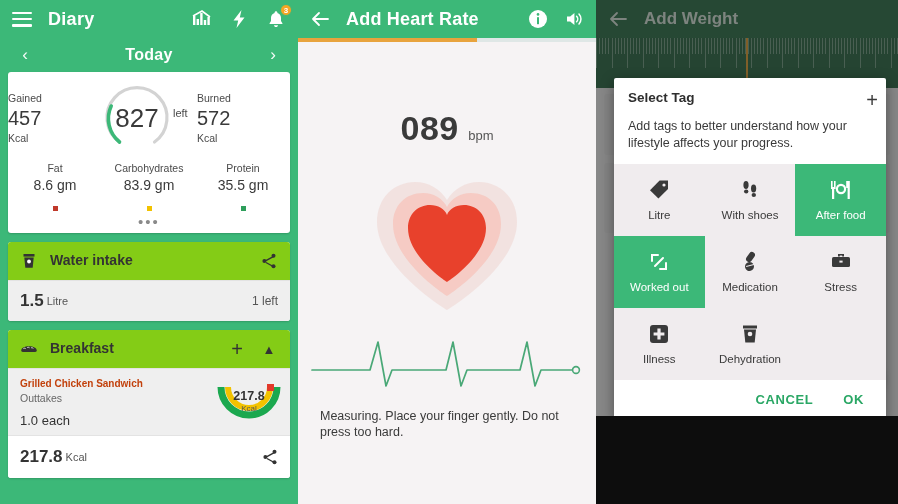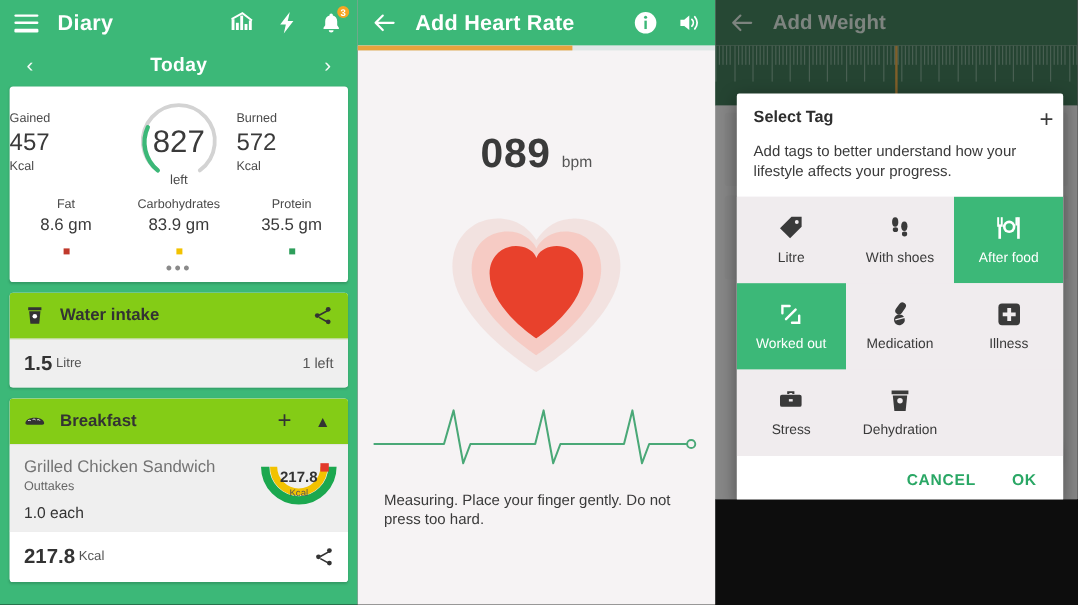--- a/index.html
+++ b/index.html
@@ -49,21 +49,21 @@
     background: #fff; border-radius: 3px; margin: 0 8px 9px 8px;
     box-shadow: 0 1px 2px rgba(0,0,0,.16);
     overflow: hidden;
   }
   .summary-card { padding: 10px 0 6px 0; }
   .macro-top { display: flex; align-items: center; }
   .macro-col { flex: 1; text-align: left; }
   .macro-label { font-size: 10.5px; color: #4a4a4a; }
   .macro-val { font-size: 20px; color: #3a3a3a; margin: 3px 0 2px; }
   .macro-unit { font-size: 10.5px; color: #4a4a4a; }
-  .gauge-col { flex: 0 0 96px; display: flex; flex-direction: column; align-items: center; }
+  .gauge-col { flex: 0 0 96px; display: flex; flex-direction: row; align-items: center; }
   .gauge { position: relative; width: 72px; height: 72px; }
   .gauge svg { display: block; }
   .gauge-num {
     position: absolute; top: 0; left: 0; width: 72px; height: 72px;
     display: flex; align-items: center; justify-content: center;
     font-size: 26px; color: #3a3a3a;
   }
   .gauge-left { font-size: 11px; color: #4a4a4a; margin-top: -10px; }
   .macro-bottom { display: flex; margin-top: 8px; }
   .macro-b-col { flex: 1; text-align: center; }
@@ -81,21 +81,21 @@
   .row-head .rh-act { width: 18px; height: 18px; margin-left: 14px; color:#333; display:flex; align-items:center; justify-content:center; }
   .plus-sign { font-size: 20px; color: #444; line-height: 1; }
   .caret { font-size: 13px; color: #444; line-height: 1; }
 
   .row-body { background: #efefef; padding: 10px 12px; display: flex; align-items: center; }
   .big-val { font-size: 17px; font-weight: bold; color: #333; }
   .sm-unit { font-size: 11px; color: #555; margin-left: 3px; }
   .right-note { margin-left: auto; font-size: 12px; color: #555; }
 
   .food-row { background: #efefef; padding: 9px 12px 7px 12px; position: relative; }
-  .food-name { font-size: 14px; font-weight: normal; color: #737373; }
+  .food-name { font-size: 10px; font-weight: bold; color: #c2410c; }
   .food-sub { font-size: 10.5px; color: #666; margin-top: 3px; }
   .food-qty { font-size: 13px; color: #333; margin-top: 9px; }
   .food-arc { position: absolute; right: 8px; top: 14px; width: 66px; height: 44px; }
   .food-arc-val { position: absolute; left: 0; top: 6px; width: 66px; text-align: center; font-size: 12.5px; font-weight: bold; color: #333; }
   .food-arc-unit { position: absolute; left: 0; top: 21px; width: 66px; text-align: center; font-size: 8px; color: #555; }
   .food-total { background: #fff; padding: 11px 12px; display: flex; align-items: center; border-top: 1px solid #e3e3e3; }
 
   
   .panel-hr {
     position: relative; width: 298px; height: 504px; background: #f6f3f4;
@@ -586,39 +586,39 @@
                   <rect x="6" y="11" width="9" height="9" rx="4.5" transform="rotate(-15 10.5 15.5)"></rect>
                 </g>
                 <path d="M7 14.5h9" stroke="#f0ecee" stroke-width="1" transform="rotate(-15 11 14.5)"></path>
               </svg>
           </span>
           <span class="tag-label">Medication</span>
         </div>
         <div class="tag-cell">
           <span class="tag-icon">
             <svg width="22" height="22" viewBox="0 0 22 22">
-                <rect x="2" y="2" width="18" height="18" rx="3" fill="currentColor"></rect>
-                <path d="M9.4 5.6h3.2v3.8h3.8v3.2h-3.8v3.8H9.4v-3.8H5.6V9.4h3.8z" fill="#f0ecee"></path>
-              </svg>
-          </span>
-          <span class="tag-label">Illness</span>
-        </div>
-
-        <div class="tag-cell">
-          <span class="tag-icon">
-            <svg width="22" height="22" viewBox="0 0 22 22">
                 <g fill="currentColor">
                   <path d="M8 3h6v2.4h-1.8V4.6H9.8v.8H8z"></path>
                   <rect x="2" y="6" width="18" height="10" rx="1.6"></rect>
                 </g>
                 <rect x="9.4" y="9.6" width="3.2" height="2" fill="#f0ecee"></rect>
               </svg>
           </span>
           <span class="tag-label">Stress</span>
         </div>
+
+        <div class="tag-cell">
+          <span class="tag-icon">
+            <svg width="22" height="22" viewBox="0 0 22 22">
+                <rect x="2" y="2" width="18" height="18" rx="3" fill="currentColor"></rect>
+                <path d="M9.4 5.6h3.2v3.8h3.8v3.2h-3.8v3.8H9.4v-3.8H5.6V9.4h3.8z" fill="#f0ecee"></path>
+              </svg>
+          </span>
+          <span class="tag-label">Illness</span>
+        </div>
         <div class="tag-cell">
           <span class="tag-icon">
             <svg width="22" height="22" viewBox="0 0 22 22">
                 <path d="M4 2.5h14v3H4z" fill="currentColor"></path>
                 <path d="M5 6.5h12l-1.3 13H6.3z" fill="currentColor"></path>
                 <circle cx="11" cy="11" r="2.3" fill="#f0ecee"></circle>
               </svg>
           </span>
           <span class="tag-label">Dehydration</span>
         </div>

